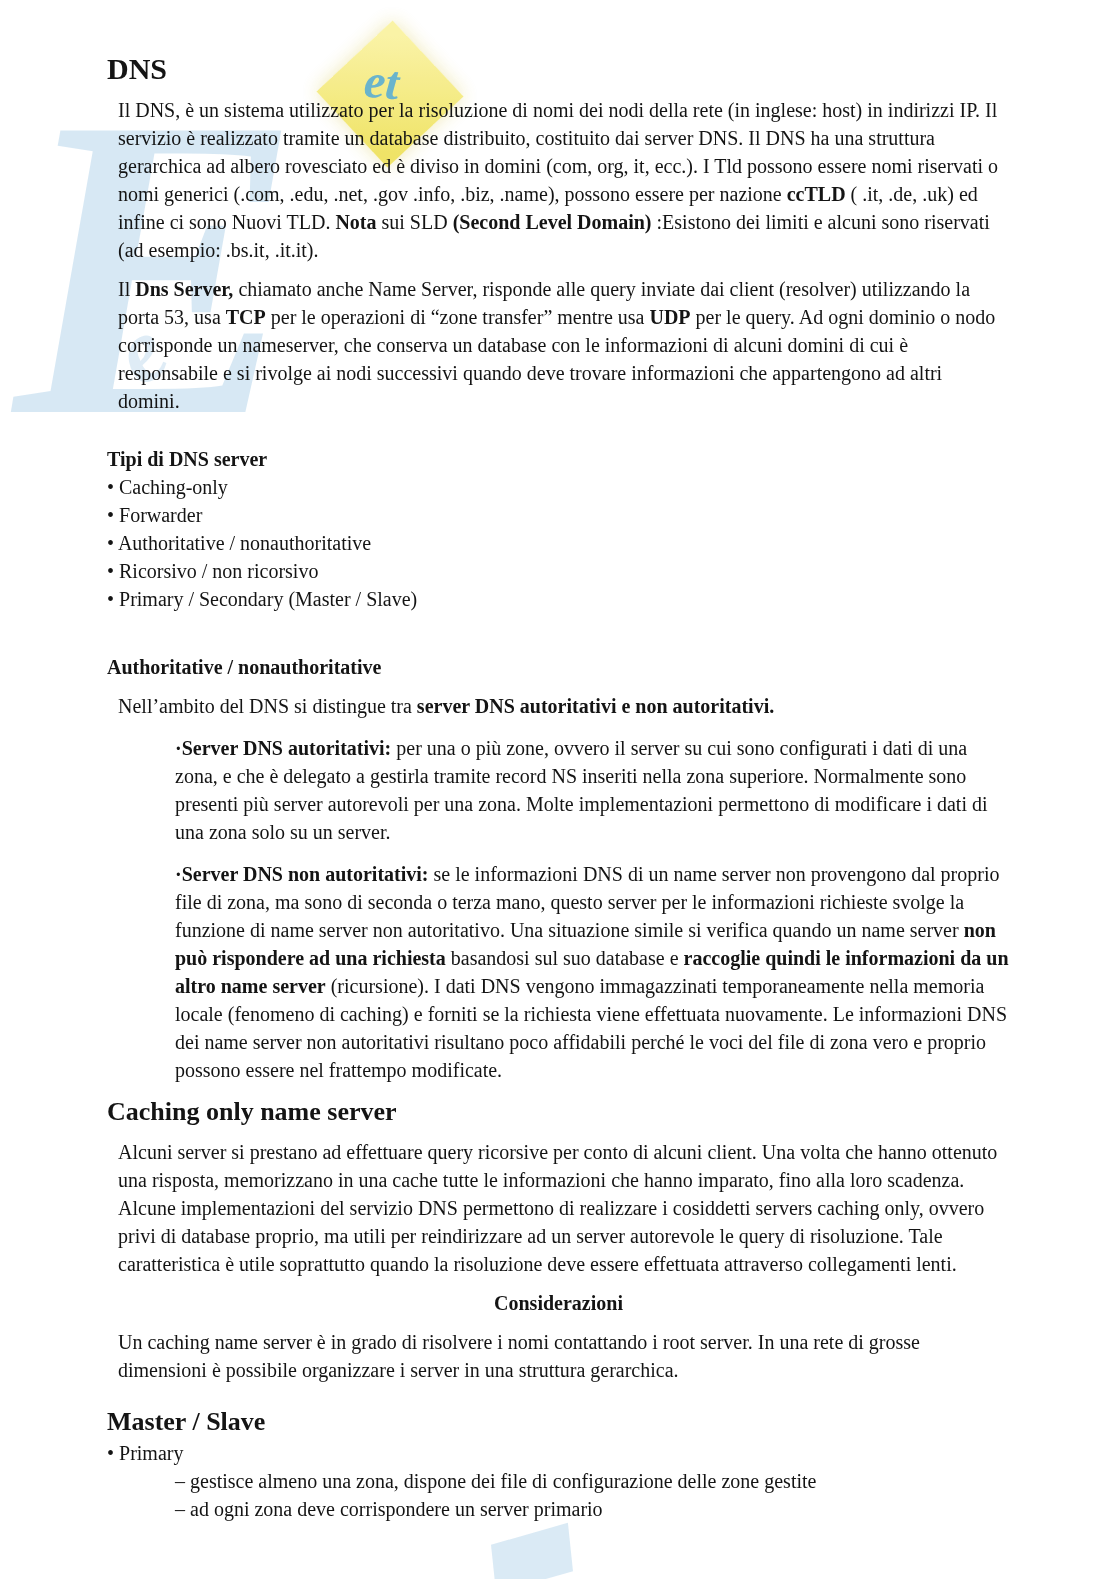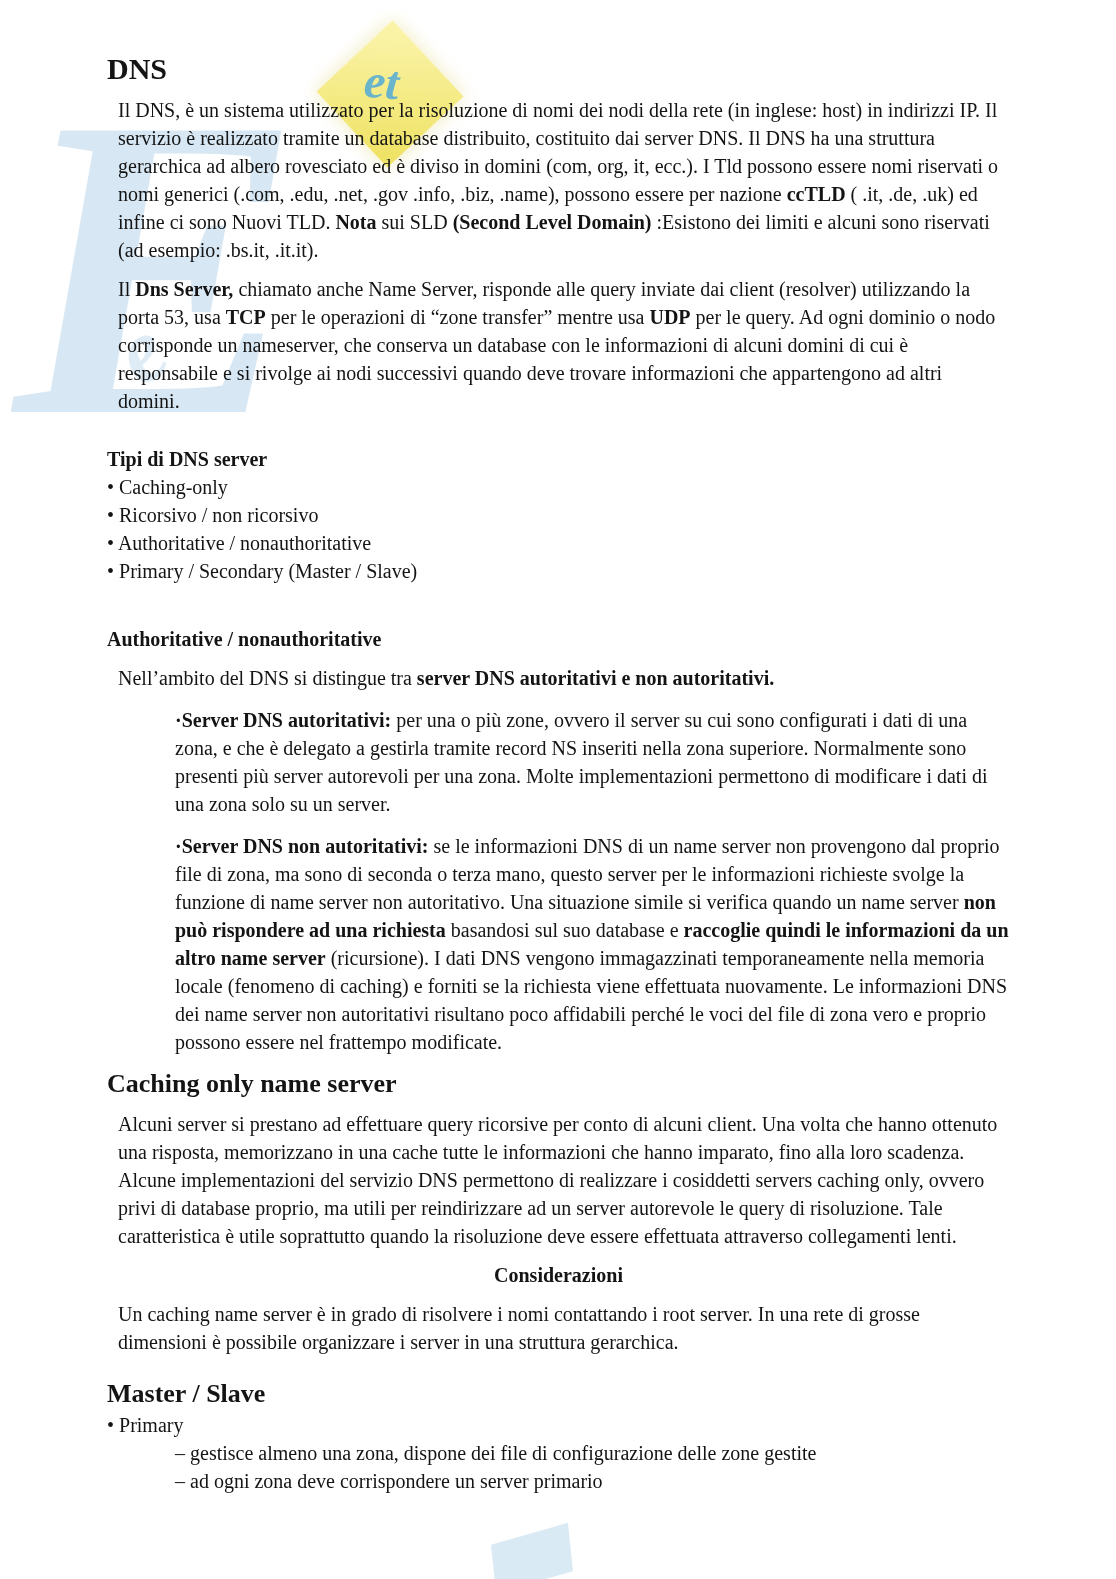--- a/index.html
+++ b/index.html
@@ -100,22 +100,23 @@
     <h1 class="doc-title">DNS</h1>
 
     <p class="para"><span>Il DNS, è un sistema utilizzato per la risoluzione di nomi dei nodi della rete (in inglese: host) in indirizzi IP. Il servizio è realizzato tramite un database distribuito, costituito dai server DNS. Il DNS ha una struttura gerarchica ad albero rovesciato ed è diviso in domini (com, org, it, ecc.). I Tld possono essere nomi riservati o nomi generici (.com, .edu, .net, .gov .info, .biz, .name), possono essere per nazione </span><b>ccTLD</b><span> ( .it, .de, .uk) ed infine ci sono Nuovi TLD. </span><b>Nota</b><span> sui SLD </span><b>(Second Level Domain)</b><span> :Esistono dei limiti e alcuni sono riservati (ad esempio: .bs.it, .it.it).</span></p>
 
     <p class="para"><span>Il </span><b>Dns Server,</b><span> chiamato anche Name Server, risponde alle query inviate dai client (resolver) utilizzando la porta 53, usa </span><b>TCP</b><span> per le operazioni di “zone transfer” mentre usa </span><b>UDP</b><span> per le query. Ad ogni dominio o nodo corrisponde un nameserver, che conserva un database con le informazioni di alcuni domini di cui è responsabile e si rivolge ai nodi successivi quando deve trovare informazioni che appartengono ad altri domini.</span></p>
 
     <div class="section-heading">Tipi di DNS server</div>
 
     <div class="bullet-list">
       <div class="bullet-item">• Caching-only</div>
+      <div class="bullet-item">• Forwarder</div>
+      <div class="bullet-item">• Authoritative / nonauthoritative</div>
       <div class="bullet-item">• Ricorsivo / non ricorsivo</div>
-      <div class="bullet-item">• Authoritative / nonauthoritative</div>
       <div class="bullet-item">• Primary / Secondary (Master / Slave)</div>
     </div>
 
     <div class="section-heading tight">Authoritative / nonauthoritative</div>
 
     <p class="para"><span>Nell’ambito del DNS si distingue tra </span><b>server DNS autoritativi e non autoritativi.</b></p>
 
     <p class="para indent-block"><b>·Server DNS autoritativi:</b><span> per una o più zone, ovvero il server su cui sono configurati i dati di una zona, e che è delegato a gestirla tramite record NS inseriti nella zona superiore. Normalmente sono presenti più server autorevoli per una zona. Molte implementazioni permettono di modificare i dati di una zona solo su un server.</span></p>
 
     <p class="para indent-block"><b>·Server DNS non autoritativi:</b><span> se le informazioni DNS di un name server non provengono dal proprio file di zona, ma sono di seconda o terza mano, questo server per le informazioni richieste svolge la funzione di name server non autoritativo. Una situazione simile si verifica quando un name server </span><b>non può rispondere ad una richiesta</b><span> basandosi sul suo database e </span><b>raccoglie quindi le informazioni da un altro name server</b><span> (ricursione). I dati DNS vengono immagazzinati temporaneamente nella memoria locale (fenomeno di caching) e forniti se la richiesta viene effettuata nuovamente. Le informazioni DNS dei name server non autoritativi risultano poco affidabili perché le voci del file di zona vero e proprio possono essere nel frattempo modificate.</span></p>

